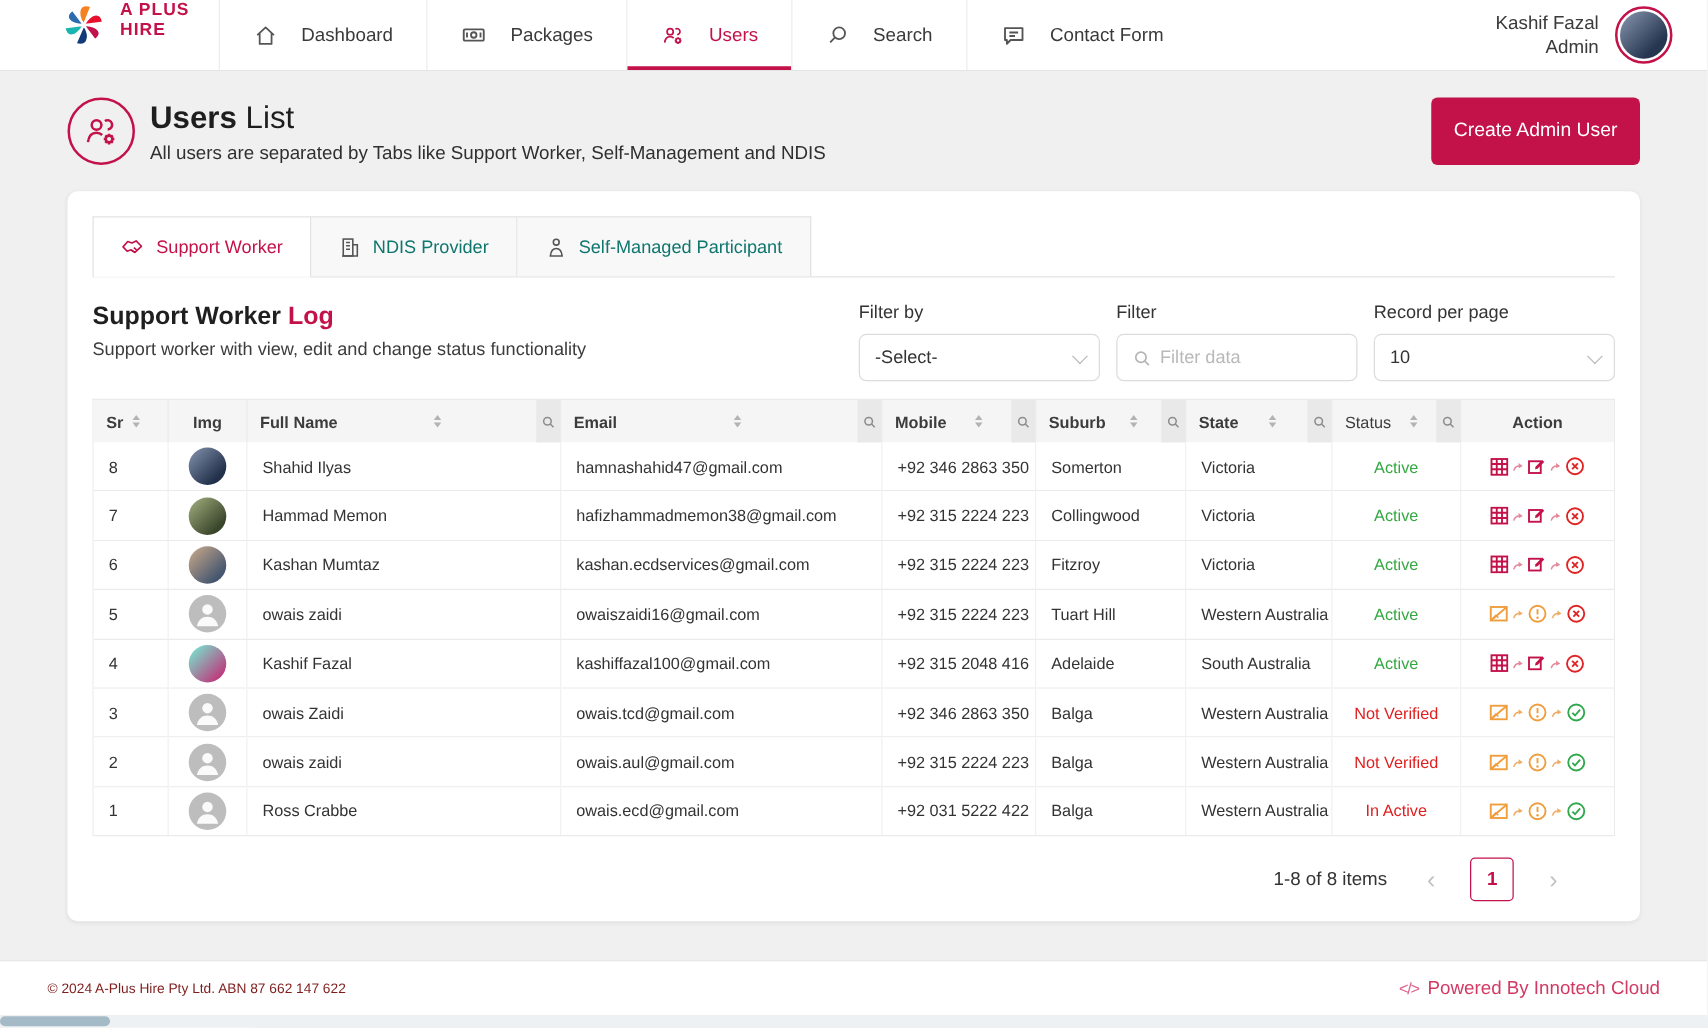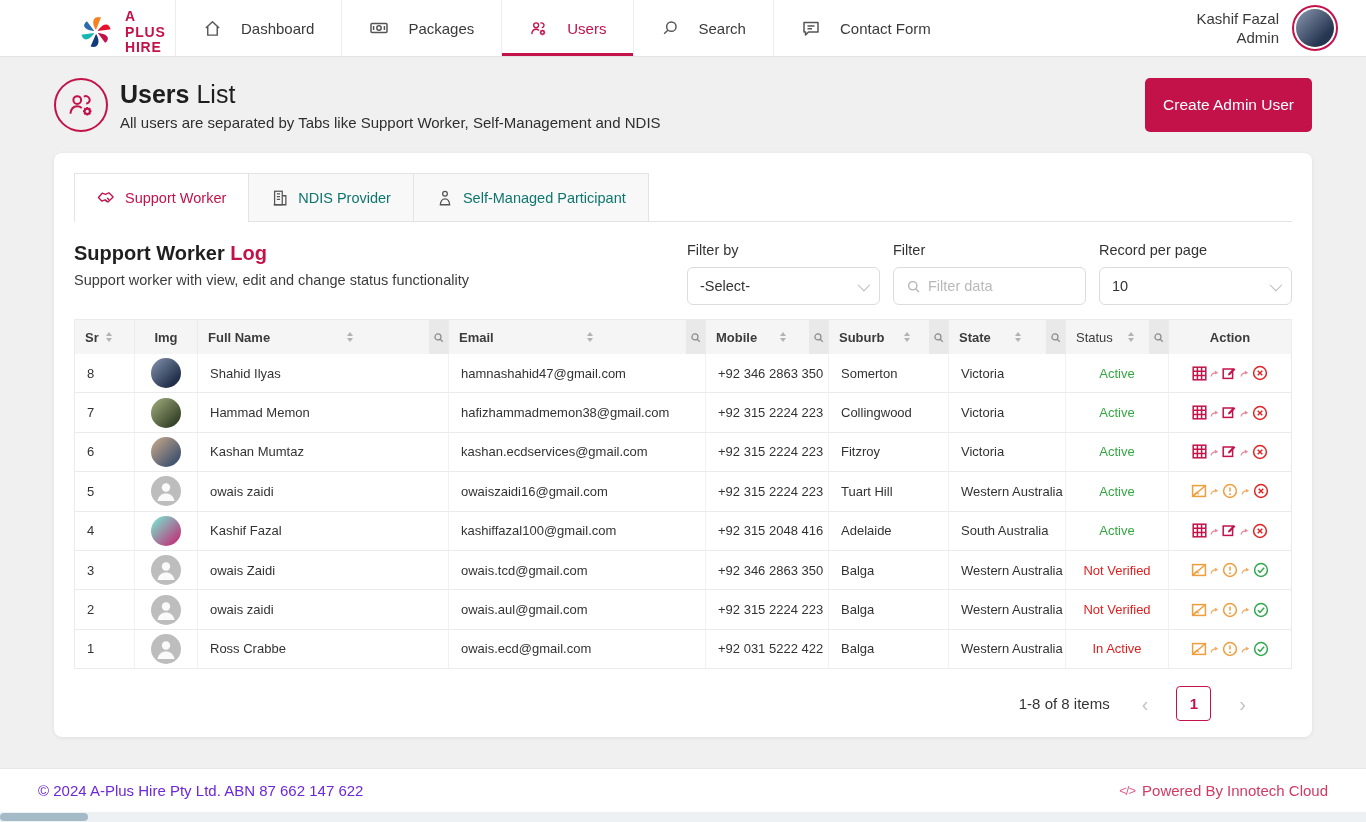--- a/index.html
+++ b/index.html
@@ -1,21 +1,21 @@
 <!DOCTYPE html>
 <html><head>
 <meta charset="utf-8">
 <style>
   *{box-sizing:border-box;margin:0;padding:0}
   body{font-family:"Liberation Sans","DejaVu Sans",sans-serif;background:#e9e9ea}
   .viewport{width:1366px;height:822px;position:relative;overflow:hidden;background:#f0f0f1;display:flex;flex-direction:column;margin:0 auto}
 
   
   .topnav{height:57px;background:#fff;border-bottom:1px solid #e4e4e4;display:flex;align-items:stretch;flex-shrink:0}
-  .brand{width:175px;display:flex;align-items:flex-end;gap:9px;padding-left:76px}
+  .brand{width:175px;display:flex;align-items:flex-start;gap:9px;padding-left:47px}
   .brand-text{color:#c3124a;font-weight:800;font-size:14px;letter-spacing:.8px;line-height:1.12}
   .nav-item{display:flex;align-items:center;gap:19px;padding:0 27px;font-size:15px;color:#3a3a3a;border-left:1px solid #ededed;cursor:pointer;position:relative}
   .nav-item:last-of-type{border-right:1px solid #ededed}
   .nav-item .nicon{display:flex;color:#555}
   .nav-item.active{color:#c3124a}
   .nav-item.active .nicon{color:#c3124a}
   .nav-item.active::after{content:"";position:absolute;left:0;right:0;bottom:0;height:3px;background:#c3124a}
   .userbox{margin-left:auto;display:flex;align-items:center;gap:13px;padding-right:28px}
   .user-text{text-align:right;font-size:15px;color:#3a3a3a;line-height:1.3}
   .user-text .uname{display:block}
@@ -87,21 +87,21 @@
   .arrows-orange .arrow{color:#f0ab62}
 
   
   .pagination{display:flex;align-items:center;justify-content:flex-end;margin-top:17px;gap:0;padding-right:40px}
   .pg-summary{font-size:15px;color:#333;margin-right:26px}
   .pg-chev{font-size:20px;color:#c2c2c2;padding:0 6px;cursor:pointer;line-height:1}
   .pg-page{width:35px;height:35px;border:1.5px solid #c3124a;border-radius:4px;color:#c3124a;font-weight:700;font-size:15px;display:flex;align-items:center;justify-content:center;margin:0 22px;cursor:pointer;background:#fff}
 
   
   .footer{margin-top:auto;height:44px;background:#fff;border-top:1px solid #e8e8e8;display:flex;align-items:center;justify-content:space-between;padding:0 38px;flex-shrink:0}
-  .f-left{font-size:15px;color:#6d28d9}
+  .f-left{font-size:11px;color:#7f1d1d}
   .f-right{font-size:15px;color:#d23a63;display:flex;align-items:center;gap:7px}
   .code-glyph{color:#e0628b;font-size:13px;letter-spacing:-1px}
 
   
   .hscroll{height:10px;background:#eef1f3;position:relative;flex-shrink:0}
   .hscroll .thumb{position:absolute;left:0;top:1px;bottom:1px;width:88px;background:#a5bac7;border-radius:4px}
 </style>
 </head>
 <body>
 

